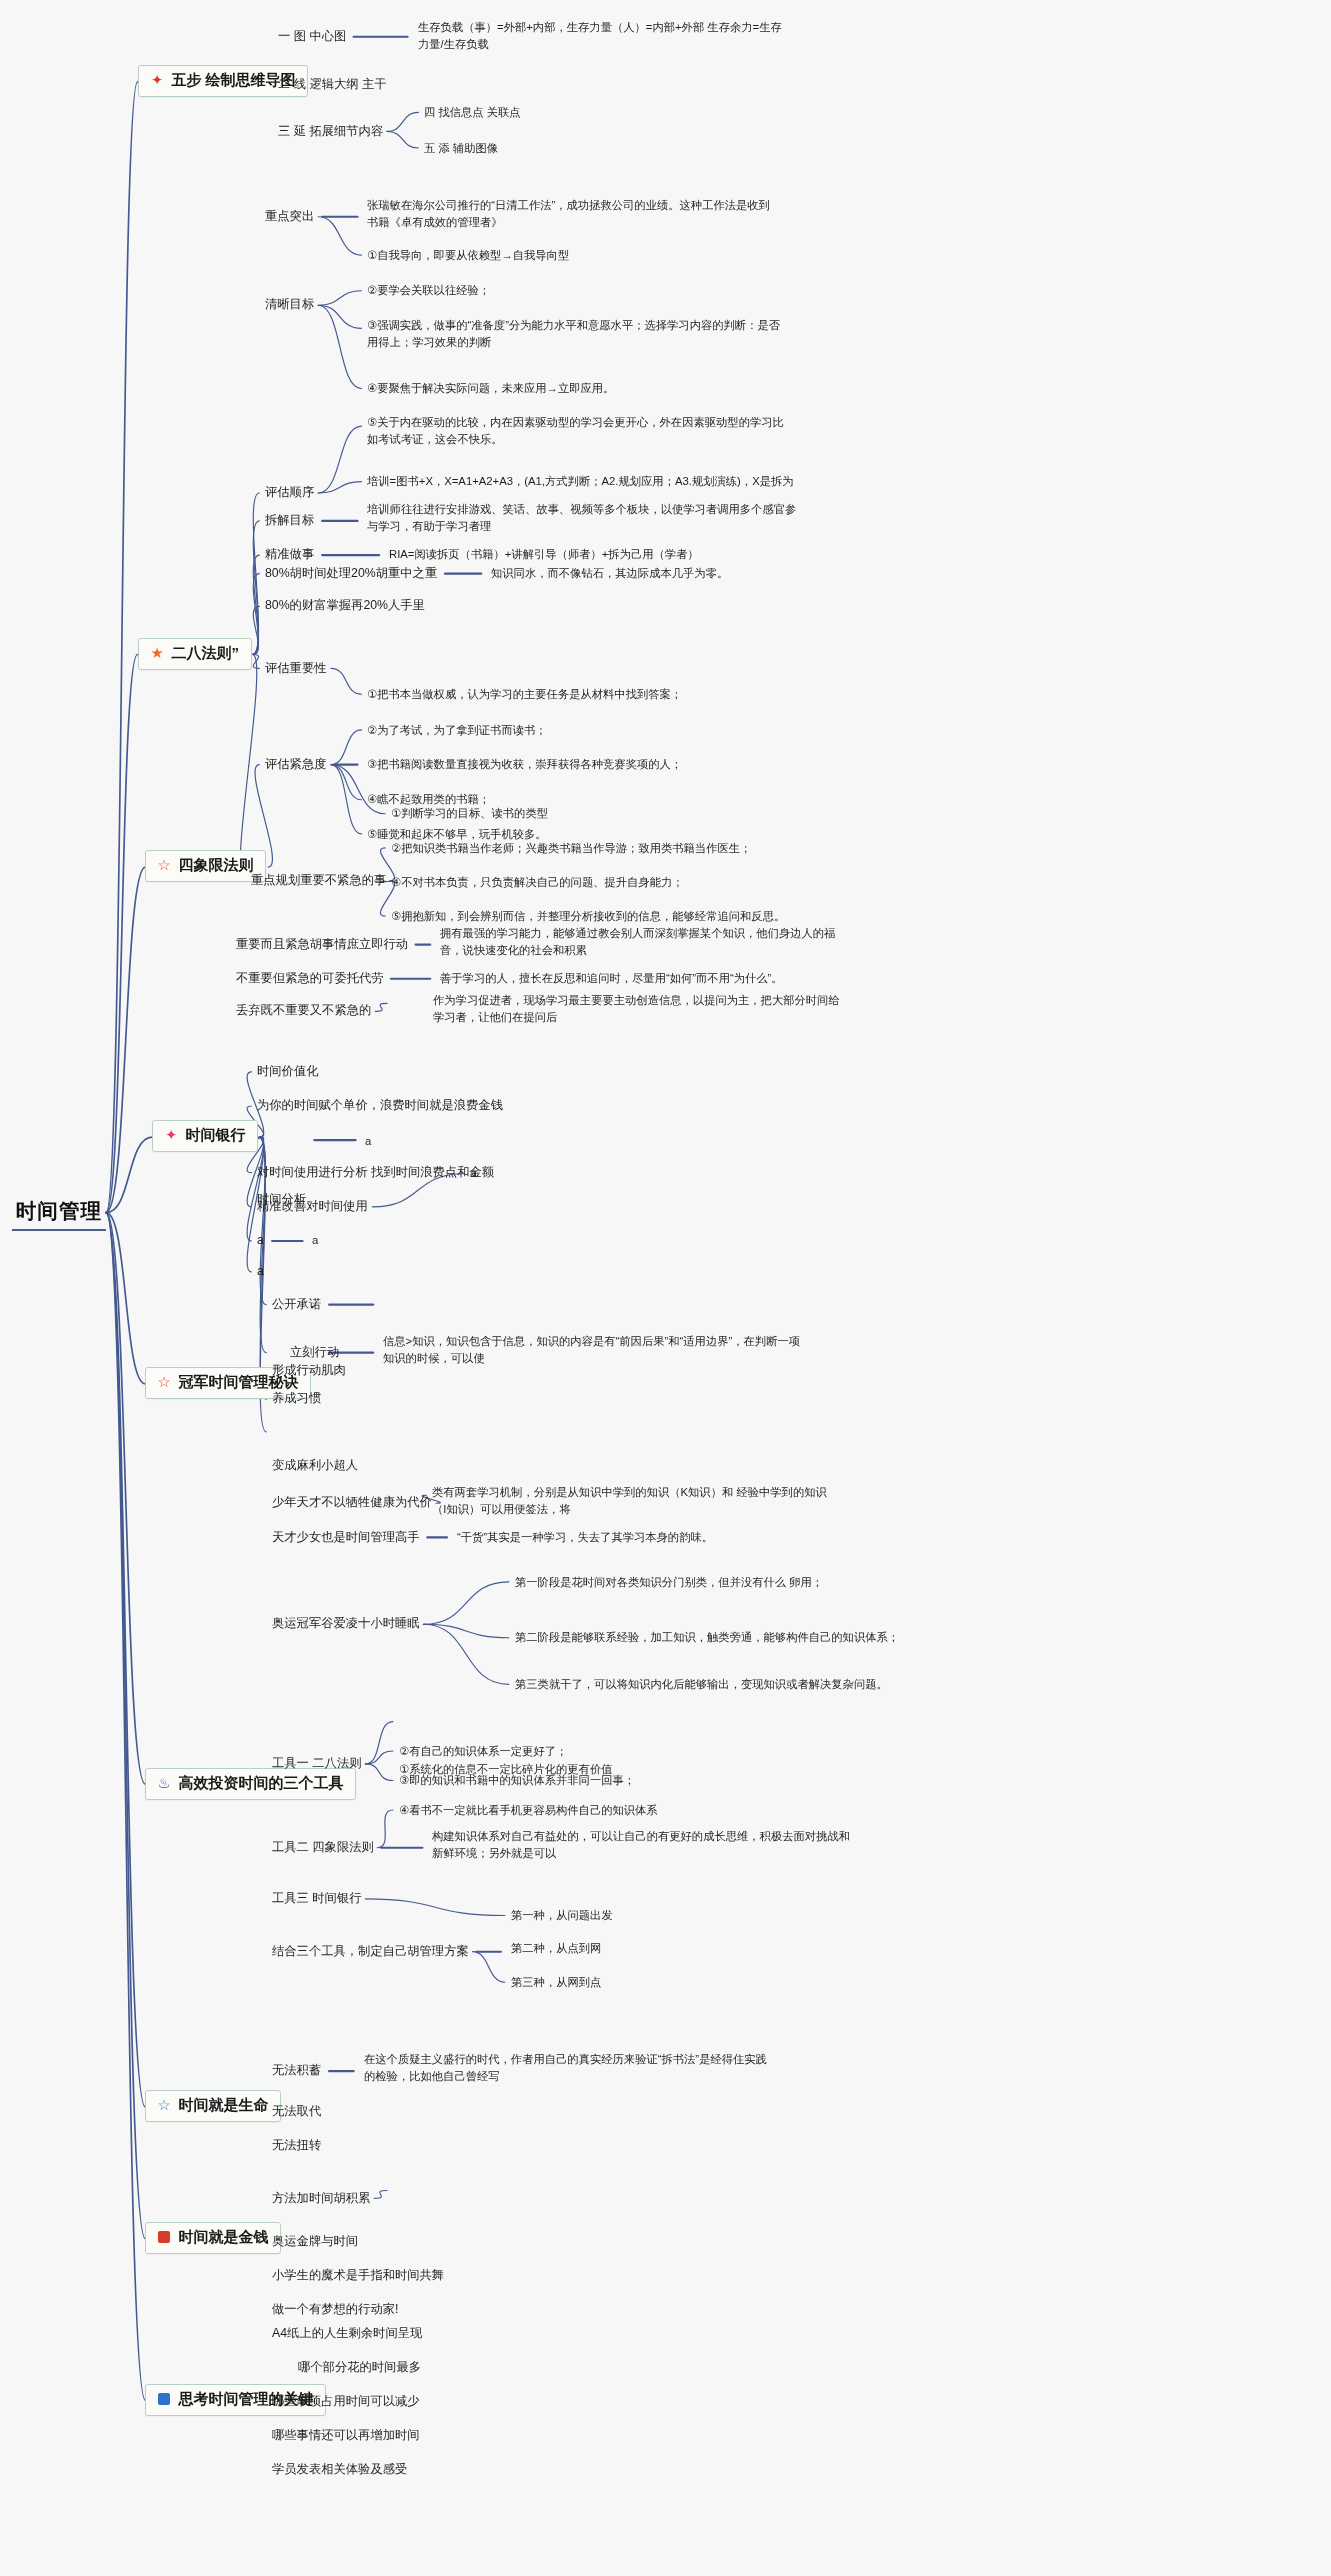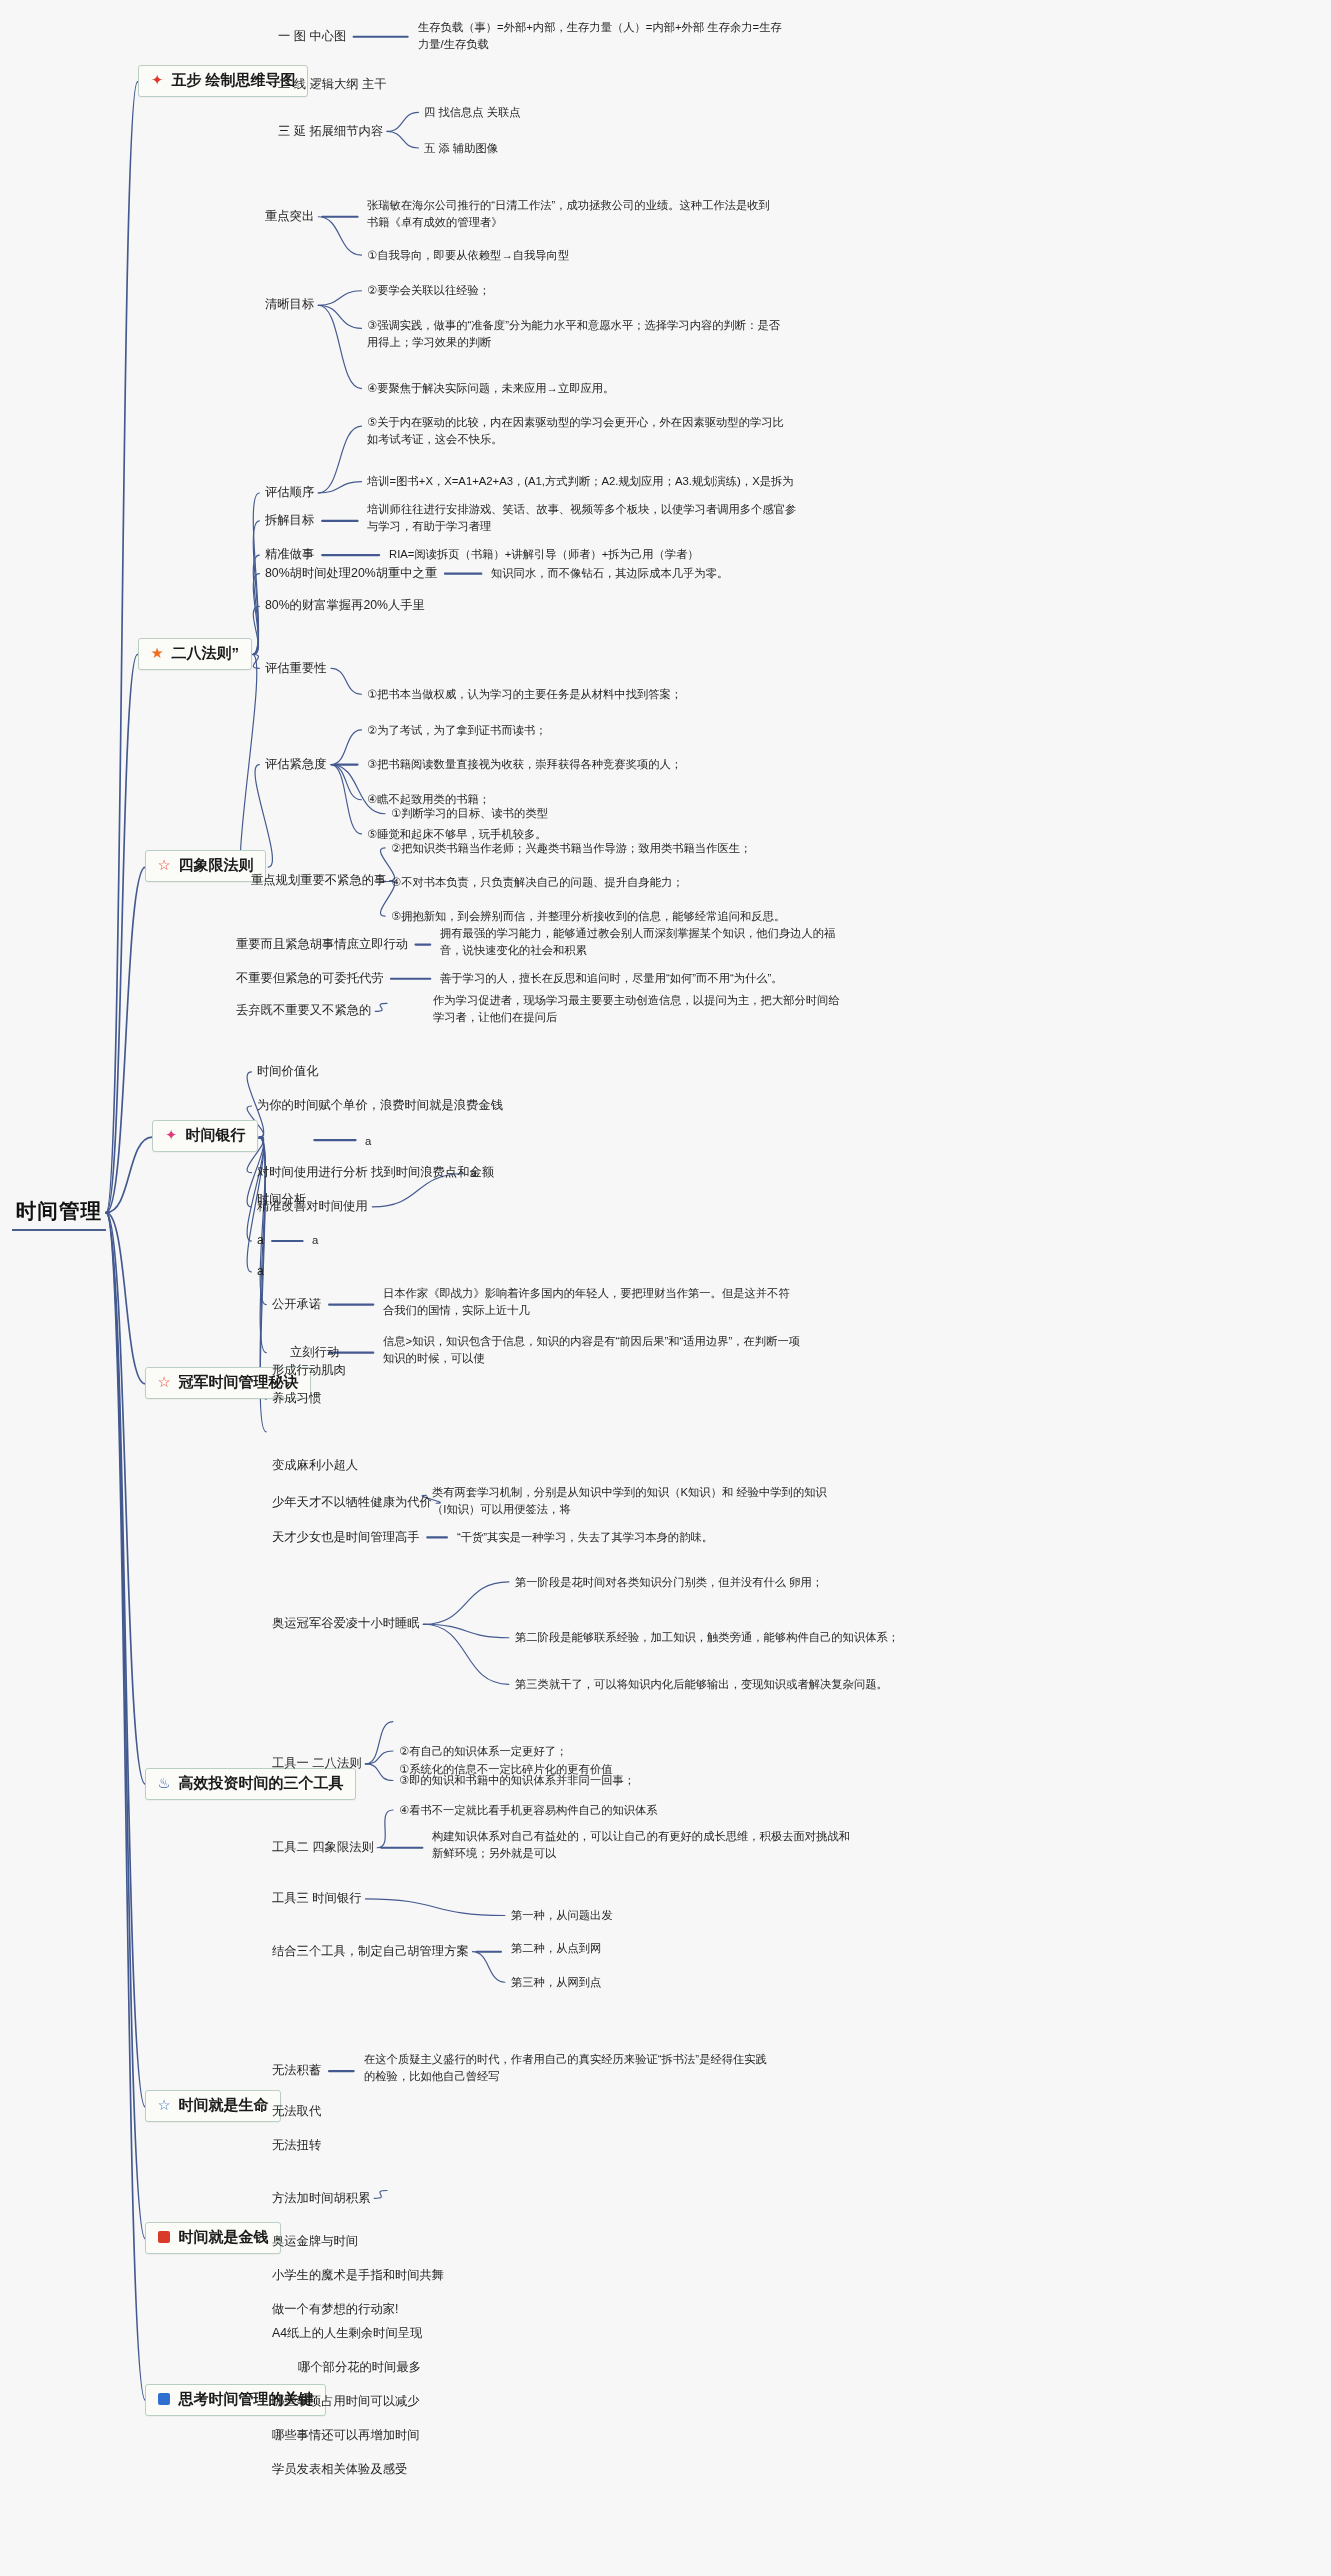--- a/index.html
+++ b/index.html
@@ -212,21 +212,20 @@
   <div class="node lvl2" style="left: 257px; top: 1198px;">精准改善对时间使用</div>
   <div class="node lvl2" style="left: 257px; top: 1232px;">a</div>
   <div class="node lvl3 nw" style="left: 312px; top: 1232px;">a</div>
   <div class="node lvl2" style="left: 257px; top: 1263px;">a</div>
 
   <div class="node lvl1" style="left: 145px; top: 1367px;">
     <span class="ico star-out">☆</span>
     <span>冠军时间管理秘诀</span>
   </div>
   <div class="node lvl2" style="left: 272px; top: 1296px;">公开承诺</div>
-  <div class="node lvl3" style="left: 383px; top: 1285px; width: 413px;">日本作家《即战力》影响着许多国内的年轻人，要把理财当作第一。但是这并不符合我们的国情，实际上近十几</div>
   <div class="node lvl2" style="left: 272px; top: 1344px; margin-left: 18px;">立刻行动</div>
   <div class="node lvl3" style="left: 383px; top: 1333px; width: 422px;">信息&gt;知识，知识包含于信息，知识的内容是有“前因后果”和“适用边界”，在判断一项知识的时候，可以使</div>
   <div class="node lvl2" style="left: 272px; top: 1390px;">养成习惯</div>
   <div class="node lvl2" style="left: 272px; top: 1362px;">形成行动肌肉</div>
   <div class="node lvl2" style="left: 272px; top: 1457px;">变成麻利小超人</div>
   <div class="node lvl2" style="left: 272px; top: 1494px;">少年天才不以牺牲健康为代价</div>
   <div class="node lvl3" style="left: 432px; top: 1484px; width: 408px;">类有两套学习机制，分别是从知识中学到的知识（K知识）和 经验中学到的知识（I知识）可以用便签法，将</div>
   <div class="node lvl2" style="left: 272px; top: 1529px;">天才少女也是时间管理高手</div>
   <div class="node lvl3 nw" style="left: 457px; top: 1529px;">“干货”其实是一种学习，失去了其学习本身的韵味。</div>
 

